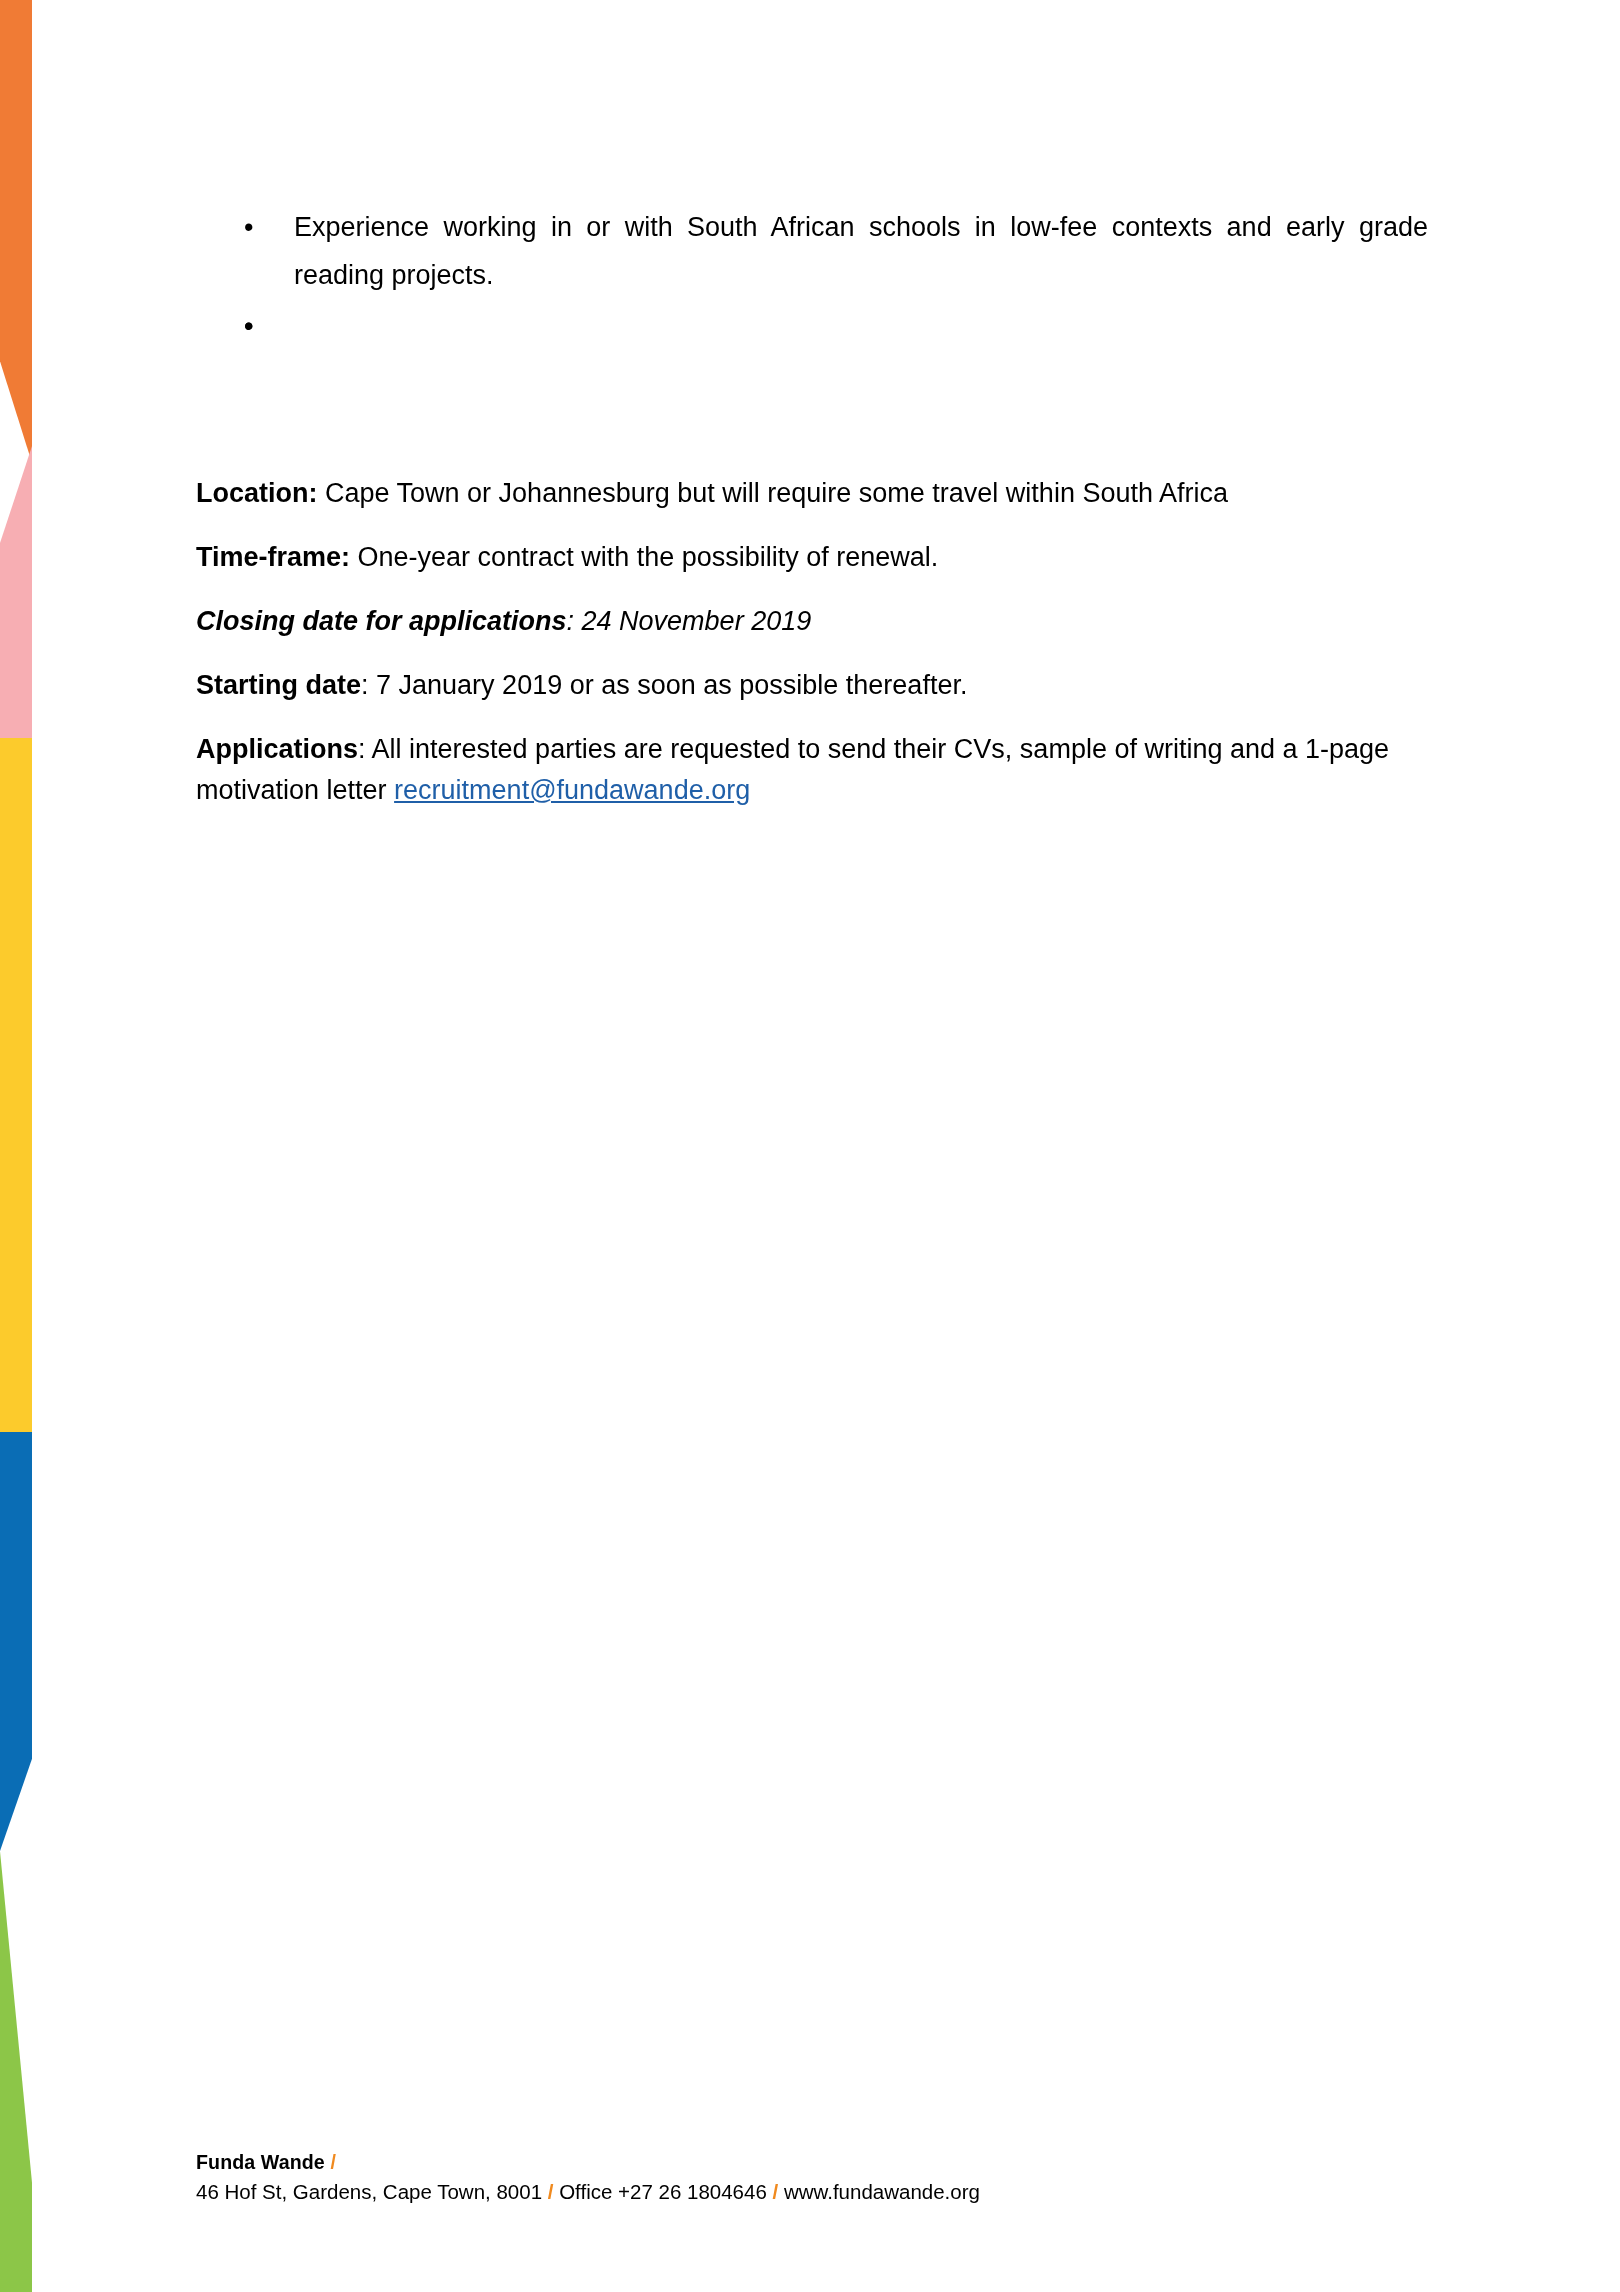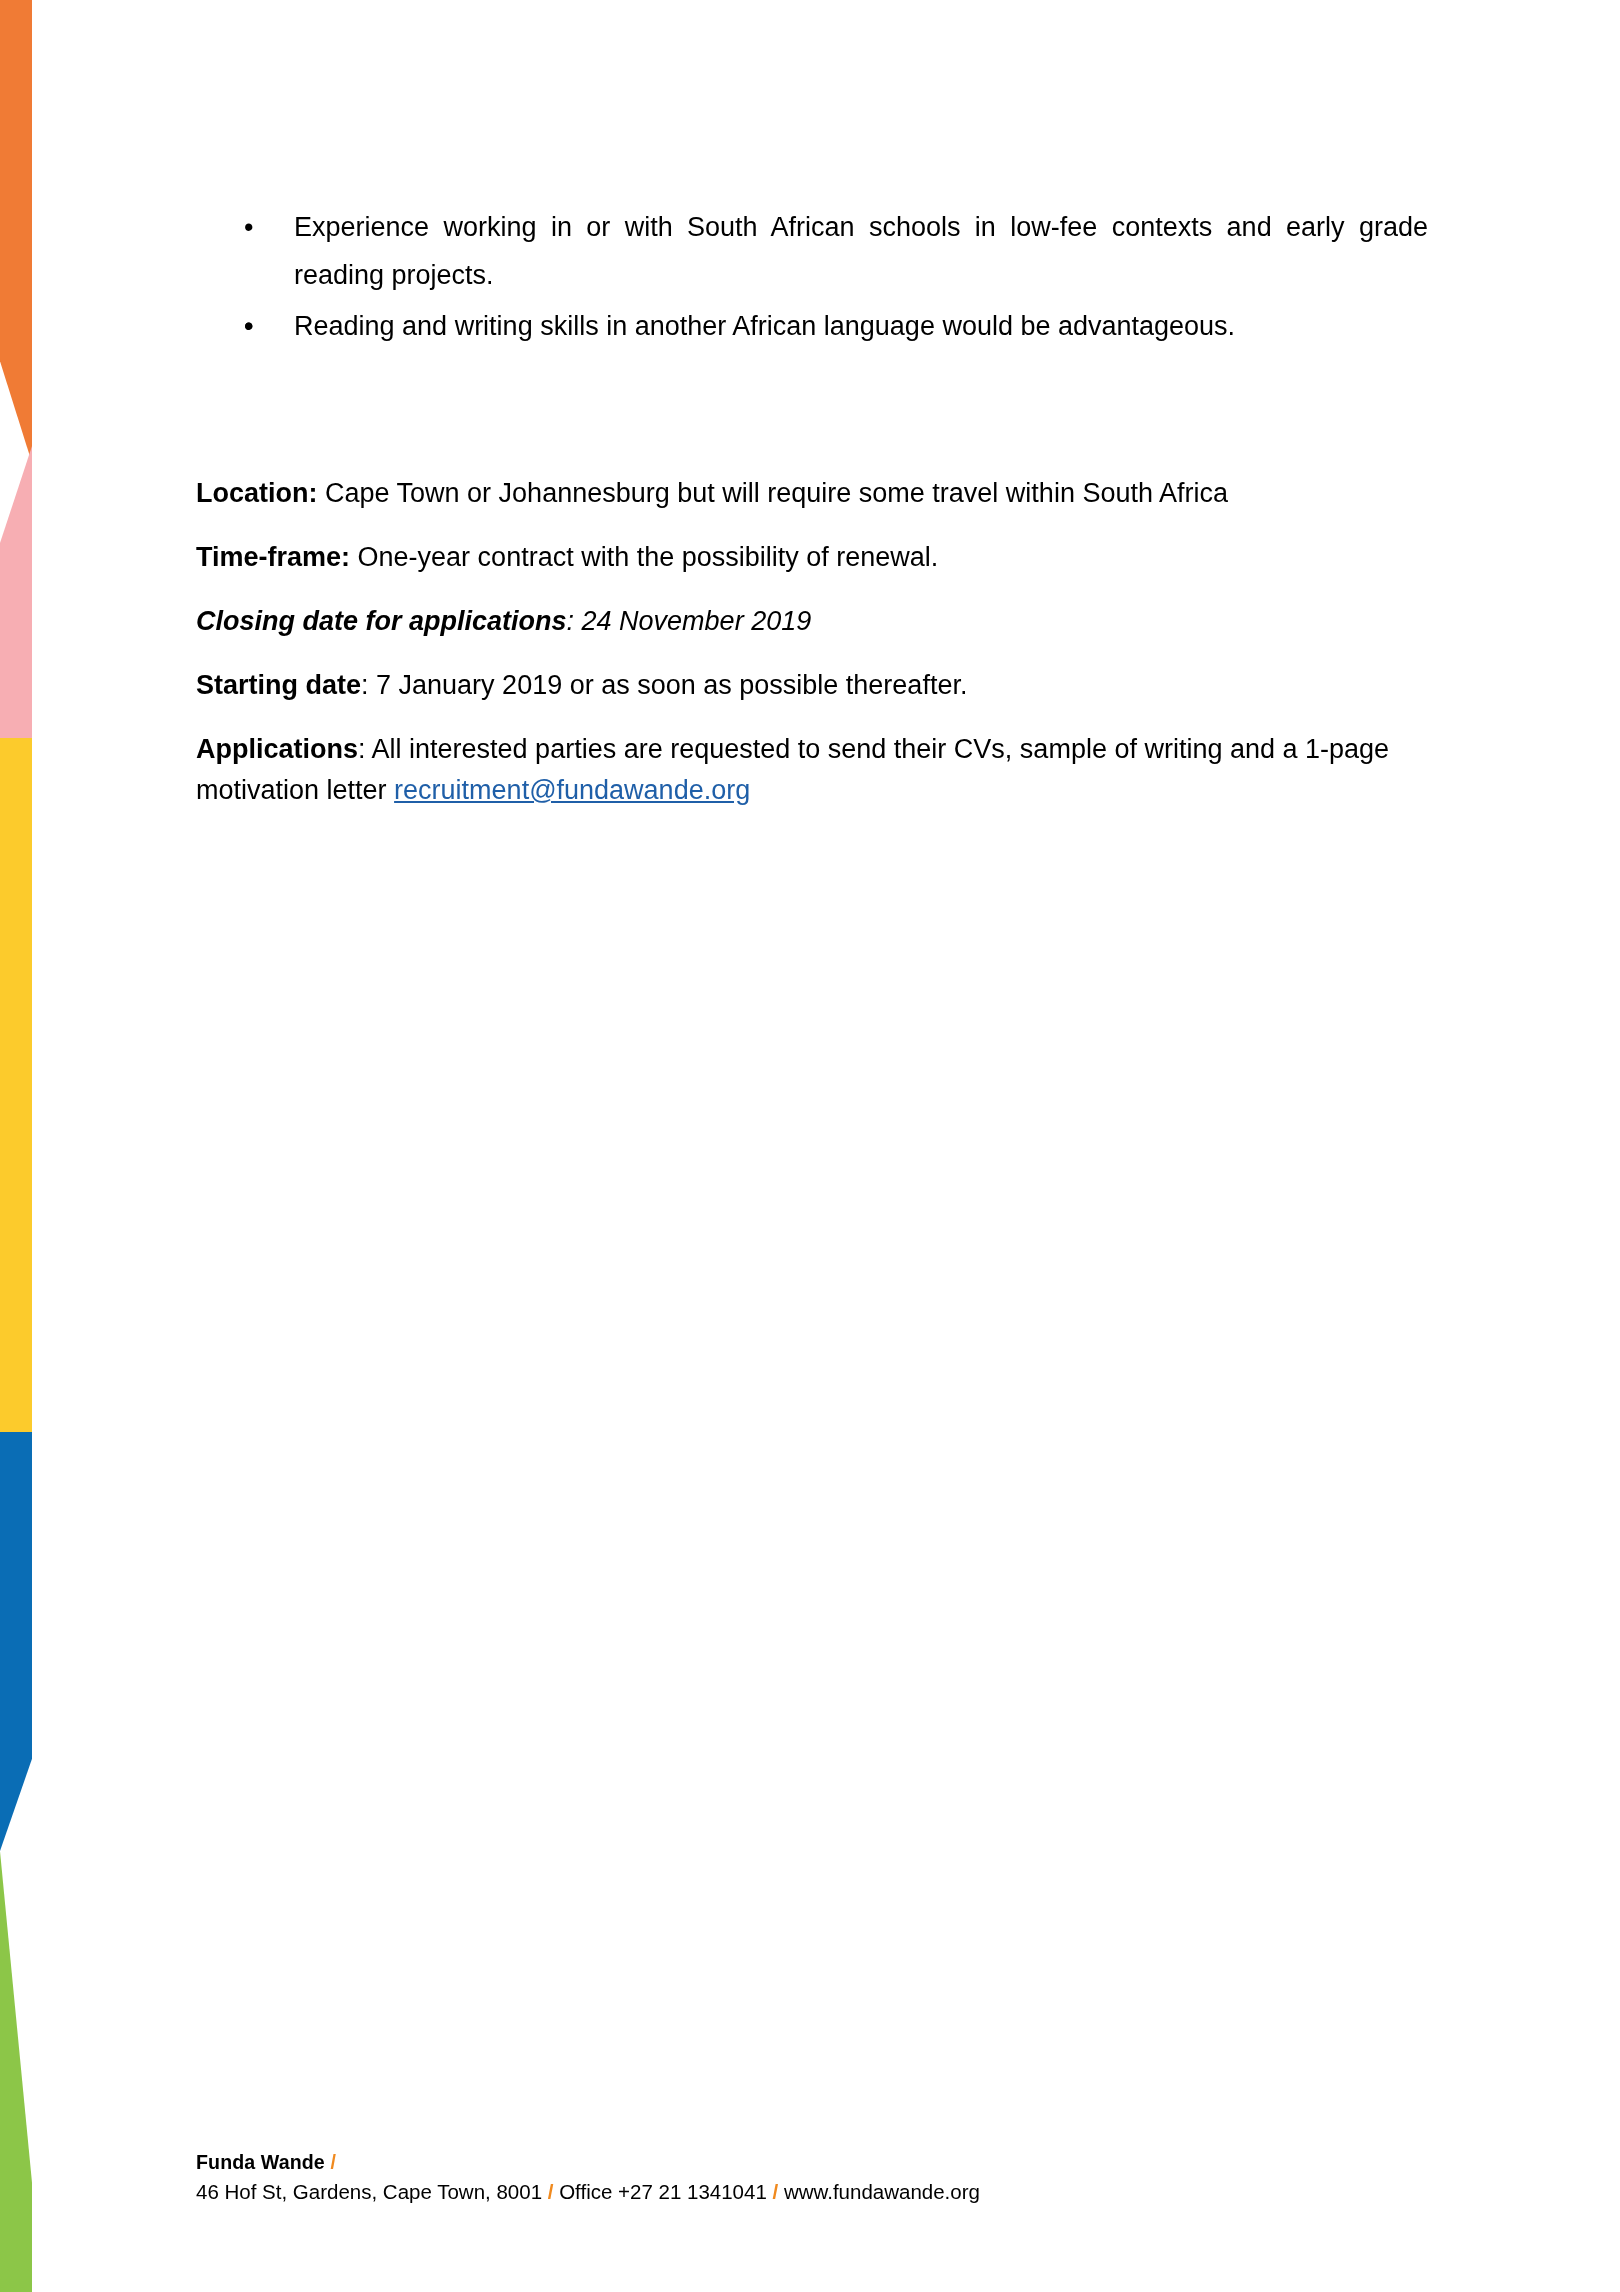--- a/index.html
+++ b/index.html
@@ -166,34 +166,34 @@
     <div class="band band-yellow" style="background: rgb(252, 203, 44);"></div>
     <div class="band band-blue" style="background: rgb(10, 109, 181);"></div>
     <div class="band band-green" style="background: rgb(140, 198, 72);"></div>
   </div>
 
   <div class="content">
 
     <ul class="bullets">
       <li><span class="dot">•</span><span>Experience working in or with South African schools in low-fee contexts and early grade reading projects.</span></li>
       <li class="no-justify"><span class="dot">•</span></li>
-      <li class="no-justify"><span class="dot">•</span><span>Reading and writing skills in another African language would be advantageous.</span></li>
+      <li class="no-justify"><span class="dot">•</span></li>
     </ul>
 
     <p class="para p-location"><b>Location:</b><span> Cape Town or Johannesburg but will require some travel within South Africa</span></p>
 
     <p class="para p-timeframe"><b>Time-frame:</b><span> One-year contract with the possibility of renewal.</span></p>
 
     <p class="para p-closing"><b>Closing date for applications</b><span>: 24 November 2019</span></p>
 
     <p class="para p-starting"><b>Starting date</b><span>: 7 January 2019 or as soon as possible thereafter.</span></p>
 
     <p class="para p-apps"><b>Applications</b><span>: All interested parties are requested to send their CVs, sample of writing and a 1-page motivation letter </span><a class="maillink" href="#" style="color: rgb(31, 95, 168);">recruitment@fundawande.org</a></p>
 
   </div>
 
   <div class="footer">
     <div class="brand"><span>Funda Wande</span> <span class="slash" style="color: rgb(240, 138, 31);">/</span></div>
-    <div class="addr"><span>46 Hof St, Gardens, Cape Town, 8001</span> <span class="slash" style="color: rgb(240, 138, 31);">/</span> <span>Office +27 21 1341041</span> <span class="slash" style="color: rgb(240, 138, 31);">/</span> <span>www.fundawande.org</span></div>
+    <div class="addr"><span>46 Hof St, Gardens, Cape Town, 8001</span> <span class="slash" style="color: rgb(240, 138, 31);">/</span> <span>Office +27 26 1804646</span> <span class="slash" style="color: rgb(240, 138, 31);">/</span> <span>www.fundawande.org</span></div>
   </div>
 
 </div>
 
 
 </body></html>

